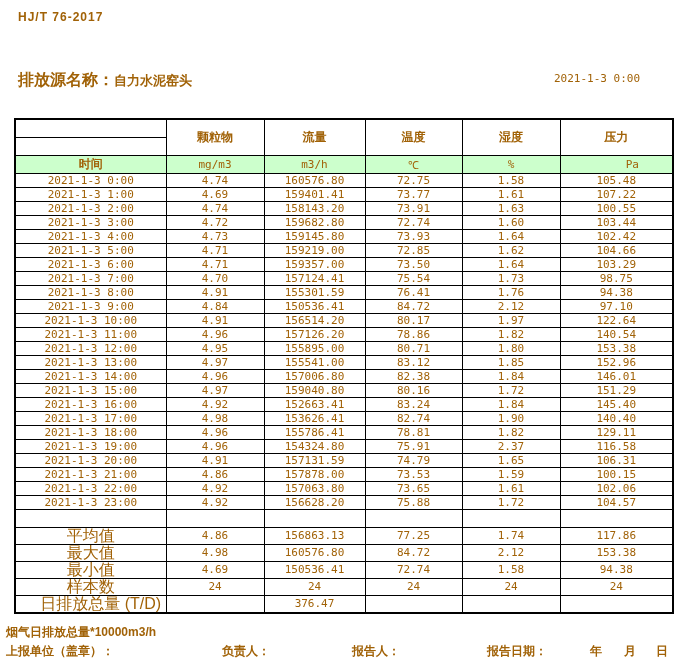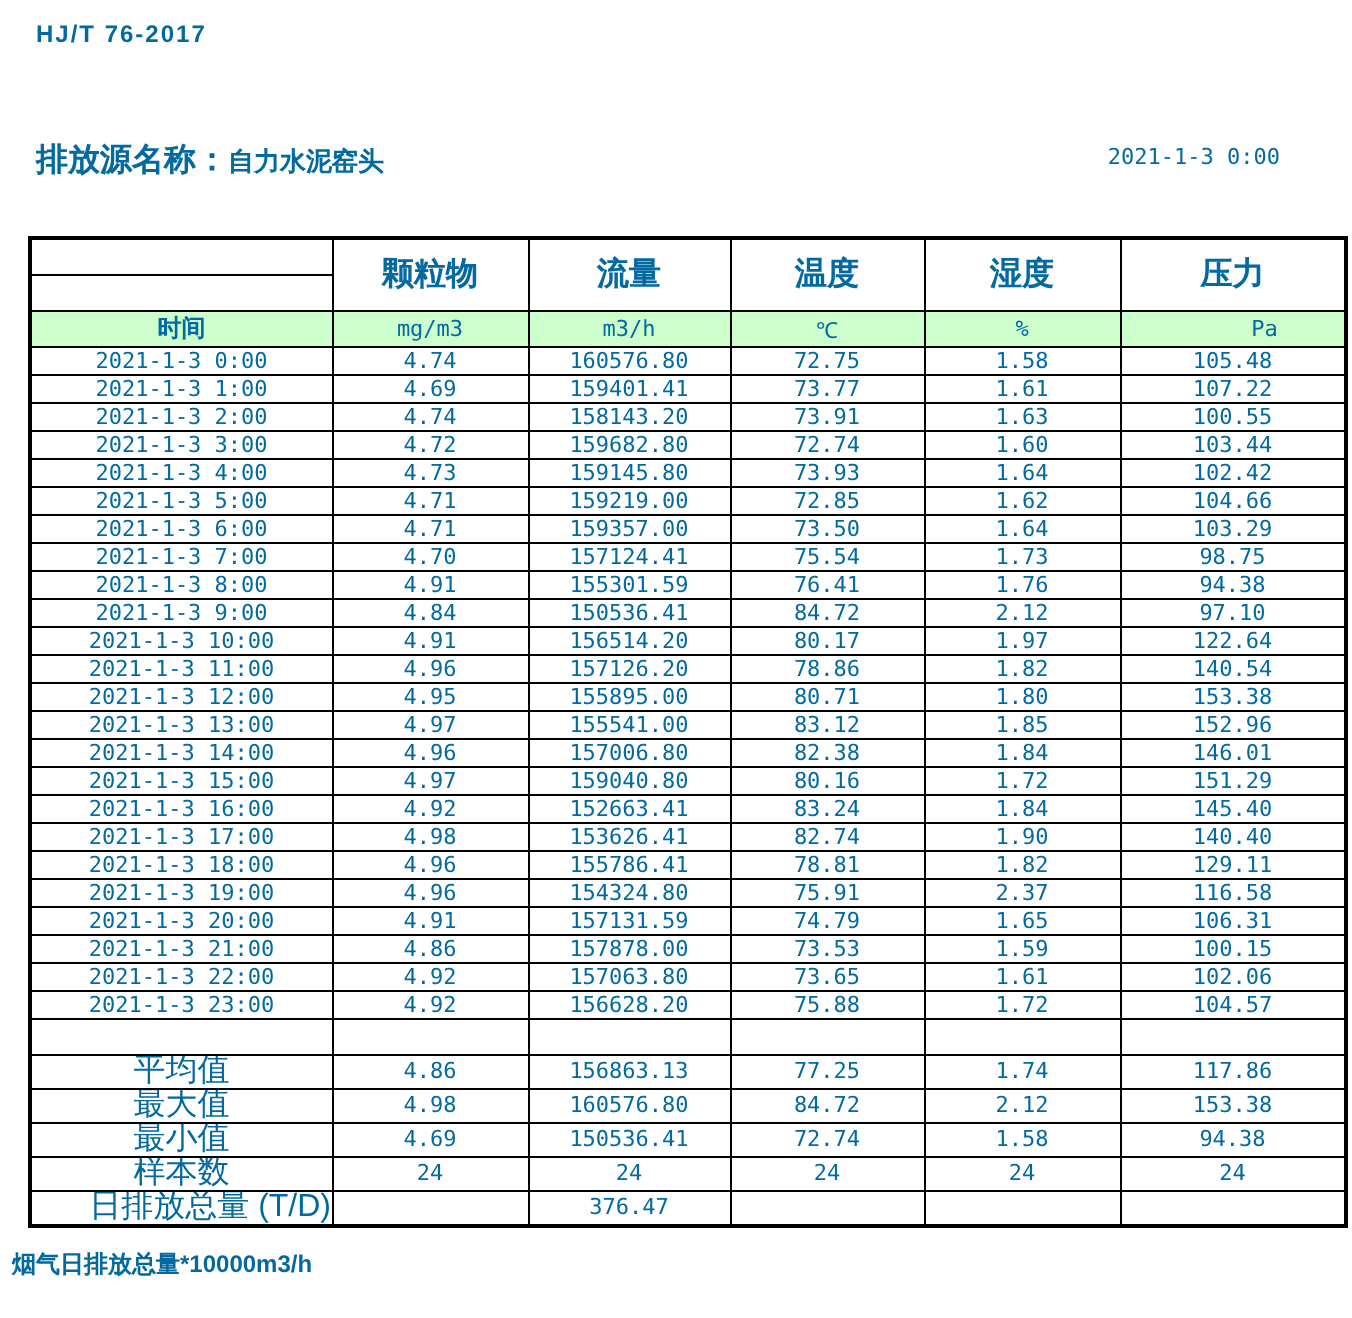--- a/index.html
+++ b/index.html
@@ -1,19 +1,19 @@
 <!DOCTYPE html>
 <html><head>
 <meta charset="utf-8">
 <style>
   * { margin:0; padding:0; box-sizing:border-box; }
   html,body { background:#fff; }
   .page {
     position:relative; width:676px; height:659px; background:#ffffff;
-    font-family:"Liberation Sans", sans-serif; color:#0369a1;
+    font-family:"Liberation Sans", sans-serif; color:#a16207;
     overflow:hidden;
   }
   .standard {
     position:absolute; top:10px; left:18px;
     font-size:12px; font-weight:bold; letter-spacing:1px;
   }
   .title {
     position:absolute; top:27px; left:0; width:100%;
     text-align:center; font-size:16px; font-weight:bold;
   }
@@ -28,36 +28,36 @@
   table.report {
     position:absolute; top:118px; left:14px; width:658px;
     border-collapse:collapse; table-layout:fixed;
     border:2px solid #000;
   }
   table.report td {
     border:1px solid #000; text-align:center; vertical-align:middle;
     overflow:hidden; white-space:nowrap; padding:0;
   }
   .head-row td { height:18px; }
-  .param-name { font-size:16px; font-weight:bold;margin-left:32px; }
+  .param-name { font-size:12px; font-weight:bold;margin-left:32px; }
   .unit-row td {
     height:16px; font-size:11px;
     font-family:"DejaVu Sans Mono", monospace;
   }
   .unit-row .time-header { font-family:"Liberation Sans", sans-serif; font-size:12px; font-weight:bold; }
   tbody.data tr { height:14px; }
   tbody.data td, tbody.summary td {
     font-size:11px; font-family:"DejaVu Sans Mono", monospace; line-height:1;
   }
   tr.spacer-row { height:18px; }
   tbody.summary tr { height:16px; }
   tbody.summary td[data-name="summary-label"] {
     font-family:Liberation Sans, sans-serif; font-size:16px;
   }
-  tbody.summary td.left { text-align:right; padding-left:20px; }
+  tbody.summary td.left { text-align:center; padding-left:20px; }
 
   .note {
     position:absolute; top:624px; left:6px;
     font-size:12px; font-weight:bold;
   }
   .sign-row { position:absolute; top:643px; left:0; width:676px; height:16px; font-size:12px; font-weight:bold; }
   .sign-row span { position:absolute; white-space:nowrap; }
   .sign-unit   { left:6px; }
   .sign-resp   { left:222px; }
   .sign-report { left:352px; }
@@ -351,14 +351,23 @@
           <td data-name="value-cell">376.47</td>
           <td data-name="value-cell"></td>
           <td data-name="value-cell"></td>
           <td data-name="value-cell"></td>
         </tr>
       </tbody>
   </table>
 
   <div class="note" data-name="total-emission-note">烟气日排放总量*10000m3/h</div>
 
+  <div class="sign-row" data-name="signature-row">
+    <span class="sign-unit" data-name="report-unit-label">上报单位（盖章）：</span>
+    <span class="sign-resp" data-name="responsible-label">负责人：</span>
+    <span class="sign-report" data-name="reporter-label">报告人：</span>
+    <span class="sign-date" data-name="report-date-label">报告日期：</span>
+    <span class="sign-year" data-name="year-label">年</span>
+    <span class="sign-month" data-name="month-label">月</span>
+    <span class="sign-day" data-name="day-label">日</span>
+  </div>
 
 </div>
 
 </body></html>

